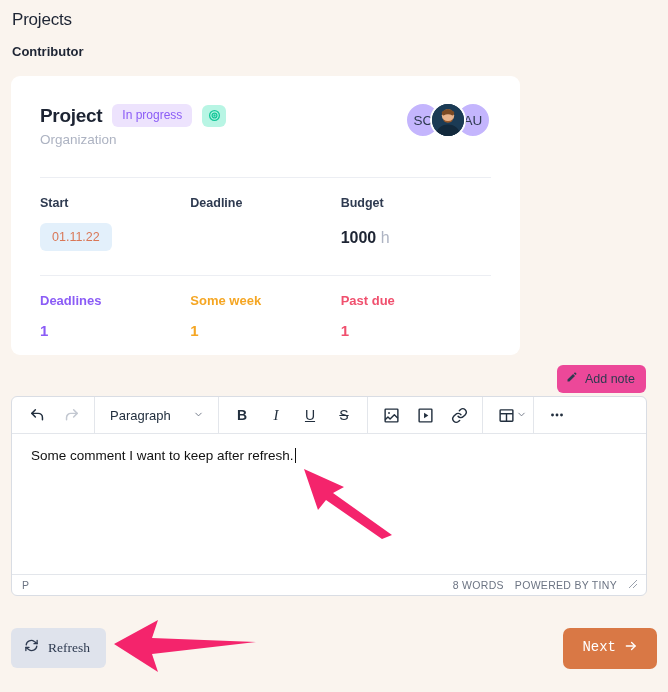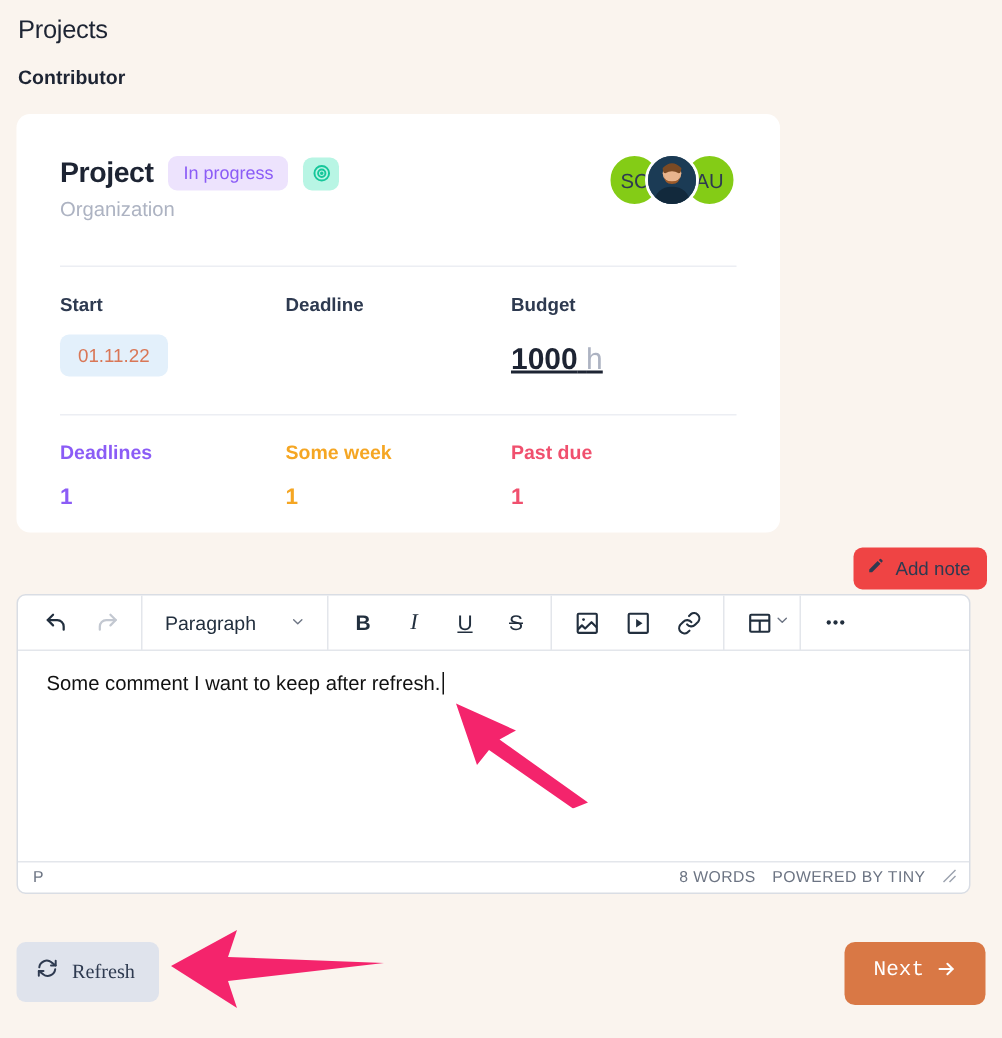--- a/index.html
+++ b/index.html
@@ -56,21 +56,21 @@
     display: flex; align-items: center; justify-content: center;
   }
   .org { font-size: 13.5px; color: #adb3c2; margin-top: 5px; }
 
   
   .avatars { position: absolute; right: 29px; top: 26px; display: flex; }
   .av {
     width: 36px; height: 36px; border-radius: 50%;
     display: flex; align-items: center; justify-content: center;
     font-size: 13.5px; color: #2e3a50;
-    background: #84cc16;
+    background: #c4b5fd;
     border: 2px solid #ffffff;
   }
   .av + .av { margin-left: -11px; }
   .av-photo {
     background: #1d3c55; overflow: hidden; position: relative; z-index: 2;
   }
 
   .divider { height: 1px; background: #eceef3; margin: 0; }
   .div1 { margin-top: 30px; }
   .div2 { margin-top: 24px; }
@@ -79,31 +79,31 @@
   .col { width: 152px; }
   .col-lbl { font-size: 12.5px; font-weight: bold; color: #2e3a50; }
   .chip {
     display: inline-block;
     background: #e3f0fb;
     color: #d97757;
     font-size: 12.5px;
     padding: 7px 12px;
     border-radius: 6px;
   }
-  .budget { font-size: 20px; color: #1d2433; text-decoration: underline; }
+  .budget { font-size: 16px; color: #1d2433; }
   .budget b { font-weight: bold; }
   .budget span { color: #adb3c2; font-weight: normal; }
 
   .stat-lbl { font-size: 13px; font-weight: bold; }
   .stat-val { font-size: 15px; font-weight: bold; margin-top: 14px; }
 
   
   .add-note {
-    position: absolute; right: 10px; top: 365px;
-    background: #ef4444;
+    position: absolute; right: 22px; top: 365px;
+    background: #ec4899;
     border: none; border-radius: 6px;
     font-family: "Liberation Sans", sans-serif;
     font-size: 12.5px; color: #2e3a50;
     padding: 6px 11px 7px 9px;
     display: flex; align-items: center; gap: 7px;
     cursor: pointer;
   }
 
   
   .editor {

